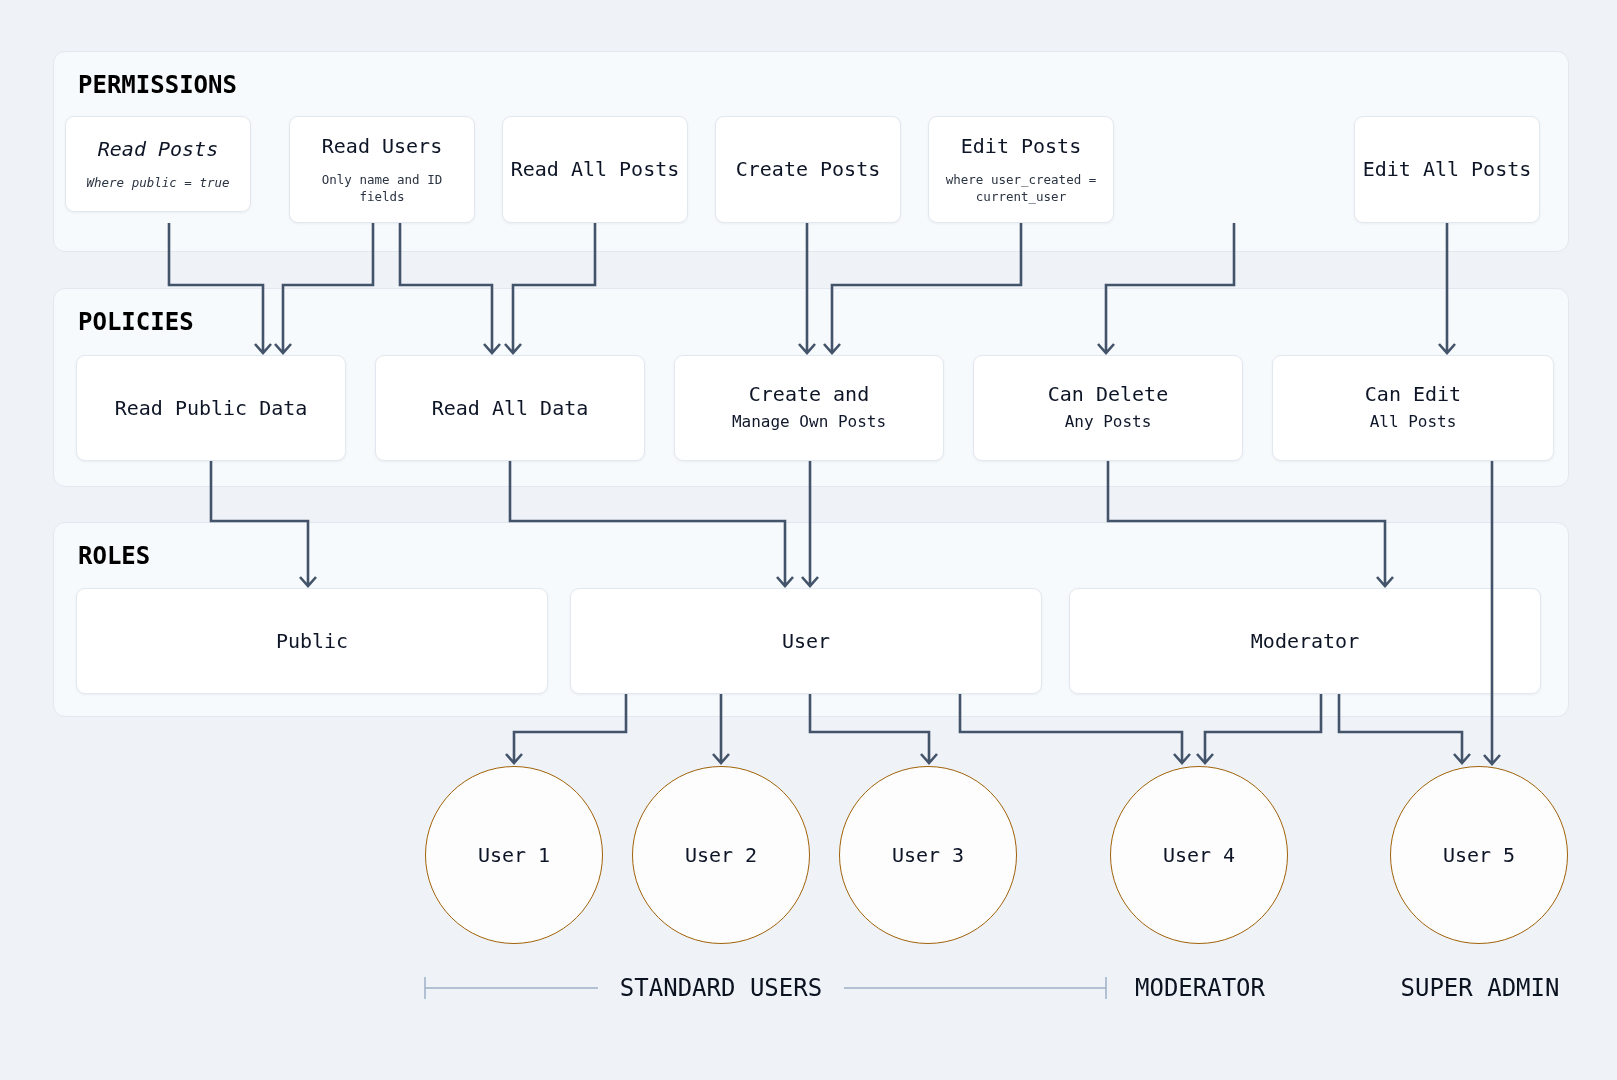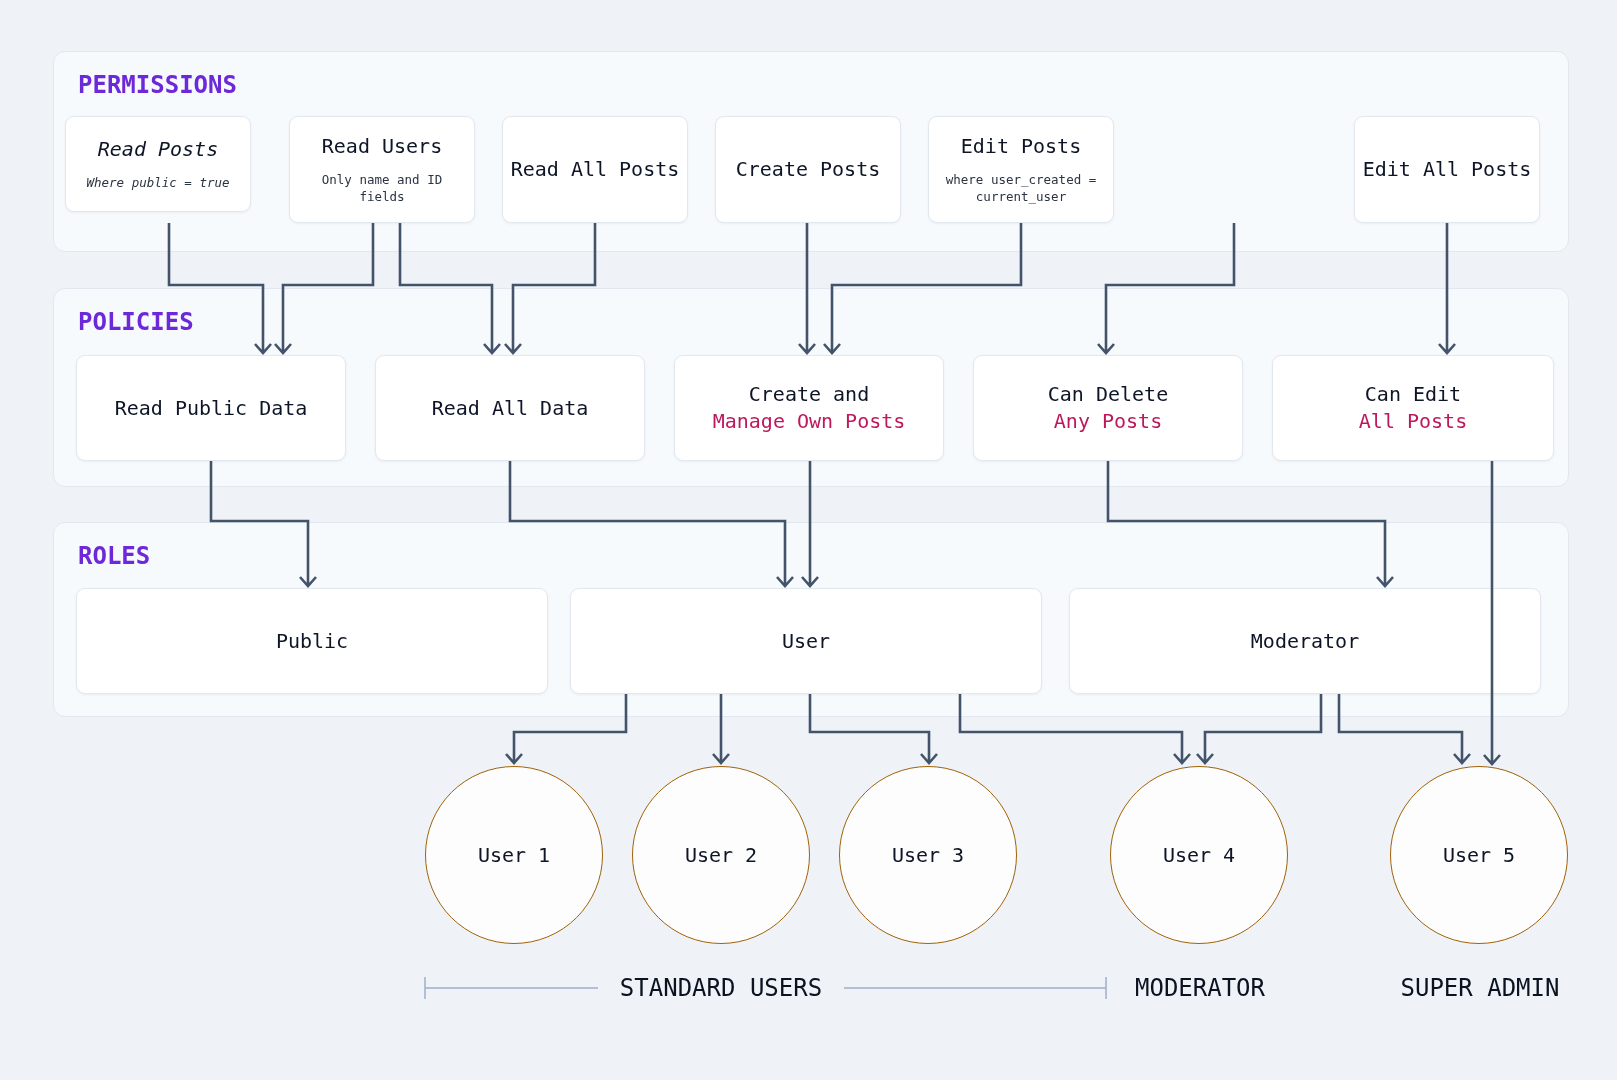--- a/index.html
+++ b/index.html
@@ -1,26 +1,26 @@
 <!DOCTYPE html>
 <html><head>
 <meta charset="utf-8">
 <style>
   html,body{margin:0;padding:0;background:#eff3f8;}
   .canvas{position:relative;width:1617px;height:1080px;background:#eff3f8;
           font-family:"DejaVu Sans Mono", monospace;color:#0d1526;overflow:hidden;}
   .panel{position:absolute;background:#f7fafc;border:1px solid #e2e8f0;border-radius:12px;}
   .panel-title{position:absolute;left:24px;top:19px;font-size:24px;font-weight:bold;
-               color:#6d28d9;line-height:28px;white-space:nowrap;}
+               color:#000000;line-height:28px;white-space:nowrap;}
   .node{position:absolute;box-sizing:border-box;background:#ffffff;border:1px solid #e2e8f0;
         border-radius:9px;display:flex;flex-direction:column;align-items:center;
         justify-content:center;text-align:center;gap:12px;
         box-shadow:0 1px 3px rgba(15,23,42,0.05);}
   .node-label{font-size:20px;line-height:27px;color:#0d1526;white-space:pre;}
-  .node-line2{font-size:20px;line-height:27px;color:#be185d;margin-top:-12px;padding-top:0;}
+  .node-line2{font-size:16px;line-height:27px;color:#0f172a;margin-top:-12px;padding-top:0;}
   .node-line2:empty{display:none;}
   .node-note{font-size:12.5px;line-height:1.35;color:#2b3442;max-width:170px;}
   .node-note:empty{display:none;}
   .user-circle{position:absolute;box-sizing:border-box;width:178px;height:178px;
                border-radius:50%;background:#fdfdfe;border:1px solid #a16207;
                display:flex;align-items:center;justify-content:center;font-size:20px;}
   .group-label{position:absolute;transform:translateX(-50%);font-size:24px;font-weight:normal;
                line-height:28px;color:#0b1220;white-space:nowrap;}
   svg.wires{position:absolute;left:0;top:0;pointer-events:none;}
   .wire{fill:none;stroke:#42536a;stroke-width:2.6px;}

